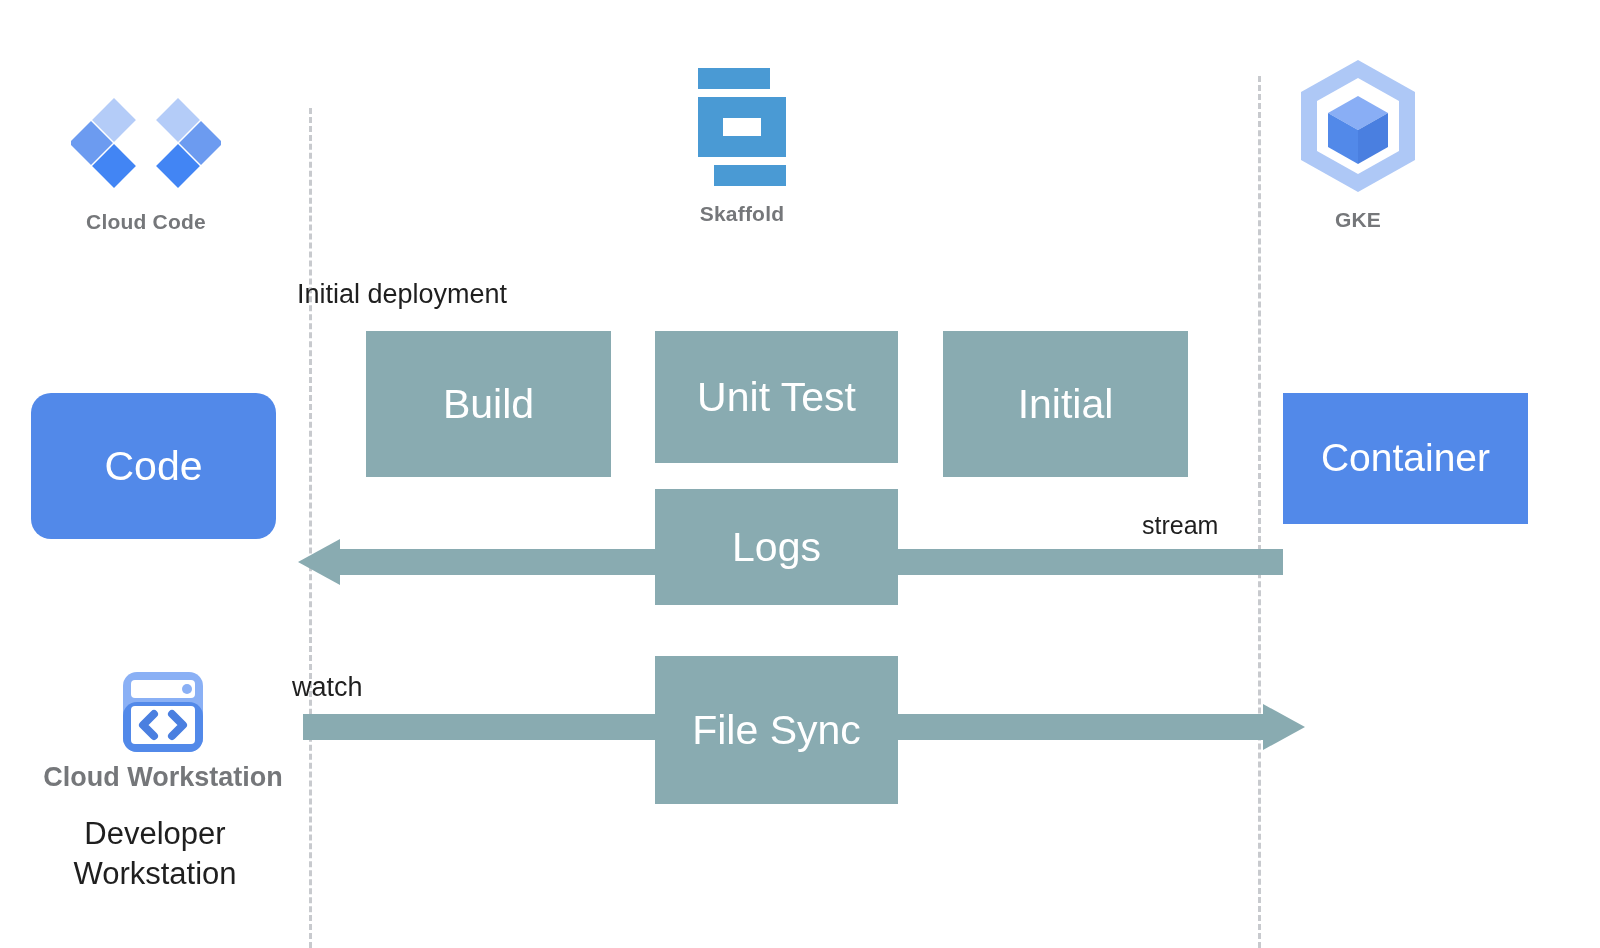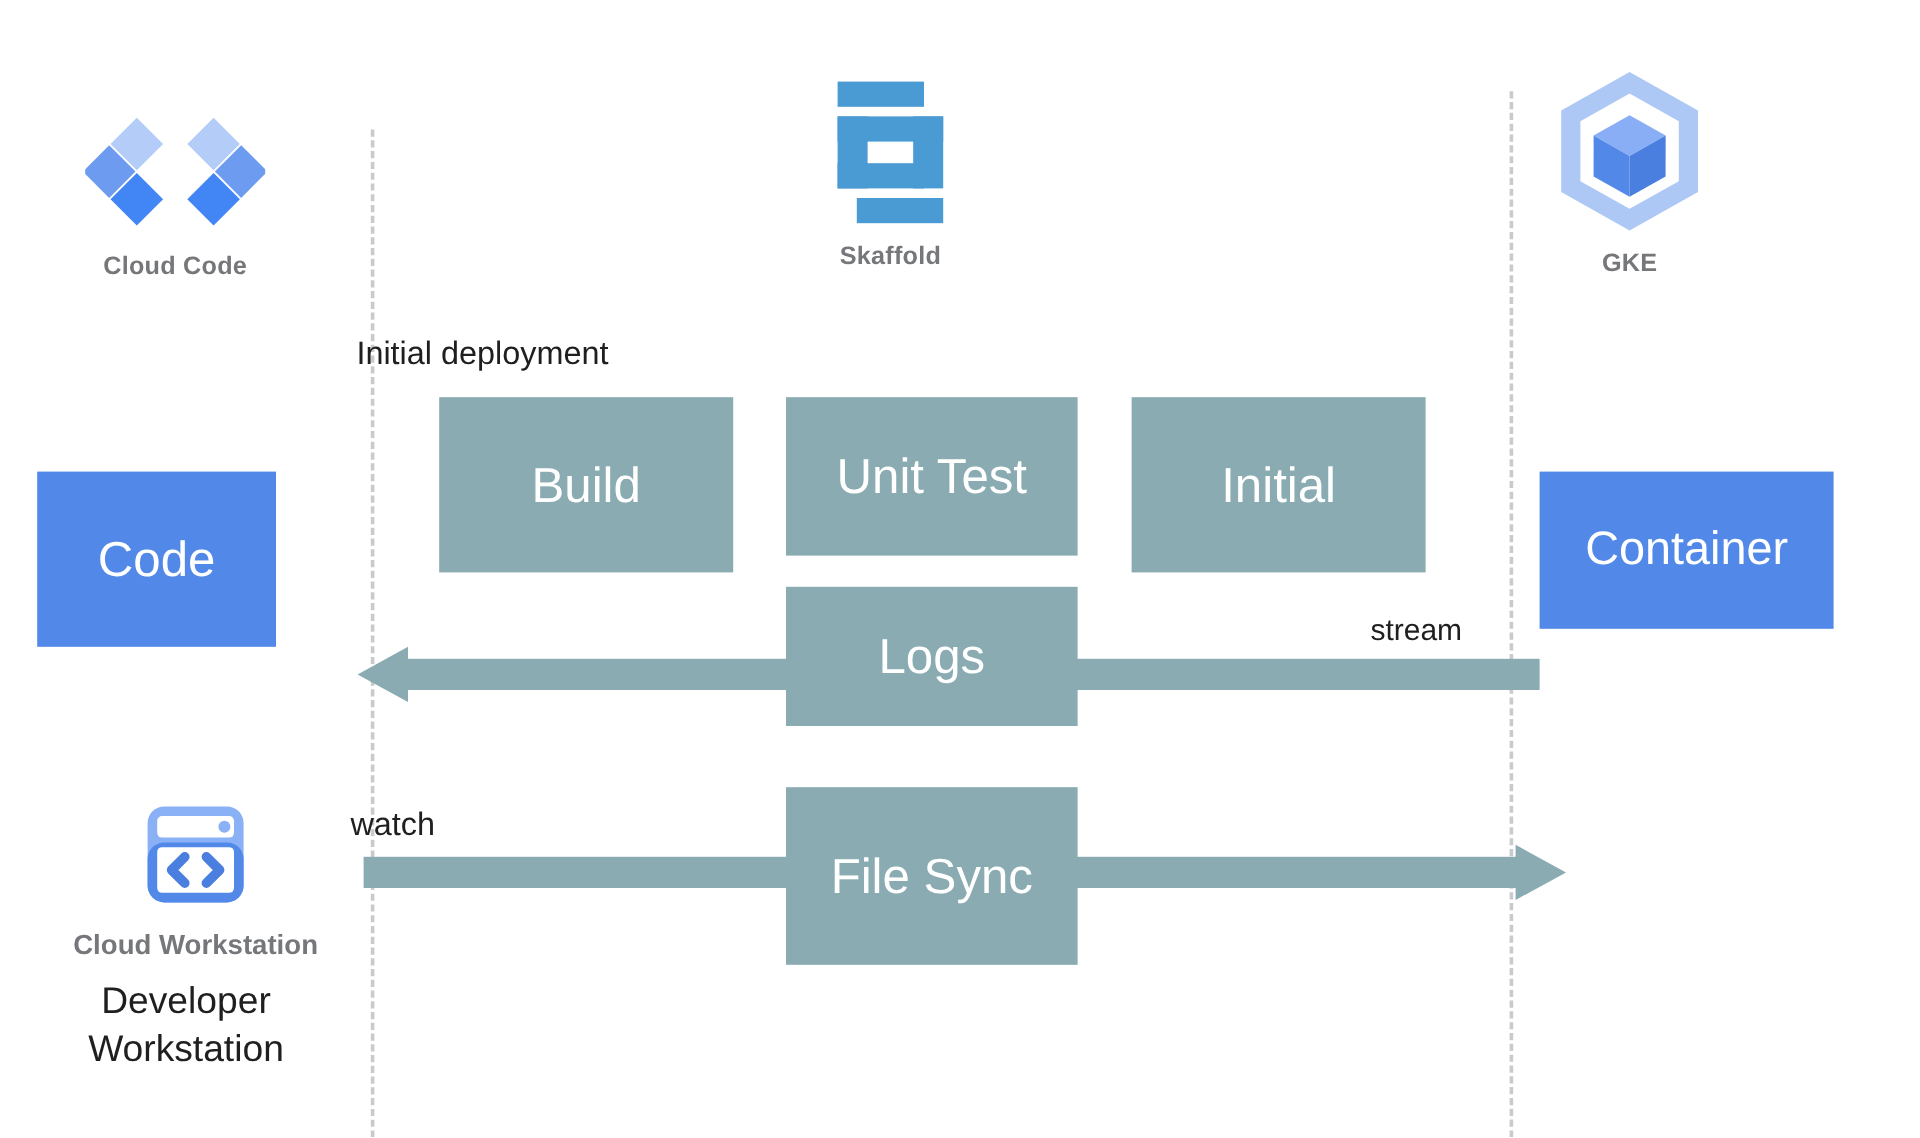--- a/index.html
+++ b/index.html
@@ -61,21 +61,21 @@
     background: #89abb1;
     font-size: 41px;
     z-index: 4;
   }
   .box-endpoint {
     background: #5289e9;
     font-size: 41px;
     z-index: 4;
   }
 
-  #box-code           { left: 31px;   top: 393px; width: 199px; height: 146px; }
+  #box-code           { left: 31px;   top: 393px; width: 245px; height: 146px; border-radius: 20px; }
   #box-build          { left: 366px;  top: 331px; width: 245px; height: 146px; }
   #box-unittest       { left: 655px;  top: 331px; width: 243px; height: 132px; }
   #box-deploy         { left: 943px;  top: 331px; width: 245px; height: 146px; }
   #box-logs           { left: 655px;  top: 489px; width: 243px; height: 116px; }
   #box-filesync       { left: 655px;  top: 656px; width: 243px; height: 148px; }
   #box-runningcontainer {
     left: 1283px; top: 393px; width: 245px; height: 131px;
     flex-direction: column; font-size: 39px;
   }
 
@@ -114,24 +114,24 @@
   
   #cw-group {
     position: absolute;
     left: 58px; top: 668px;
     width: 210px;
     display: flex;
     flex-direction: column;
     align-items: center;
   }
   #cw-caption {
-    font-size: 23px;
+    font-size: 27px;
     font-weight: bold;
     color: #75777a;
-    margin-top: 18px;
+    margin-top: 6px;
     white-space: nowrap;
   }
 </style>
 </head>
 <body>
 
 <div id="canvas">
 
   <div class="divider" id="divider-left"></div>
   <div class="divider" id="divider-right"></div>

